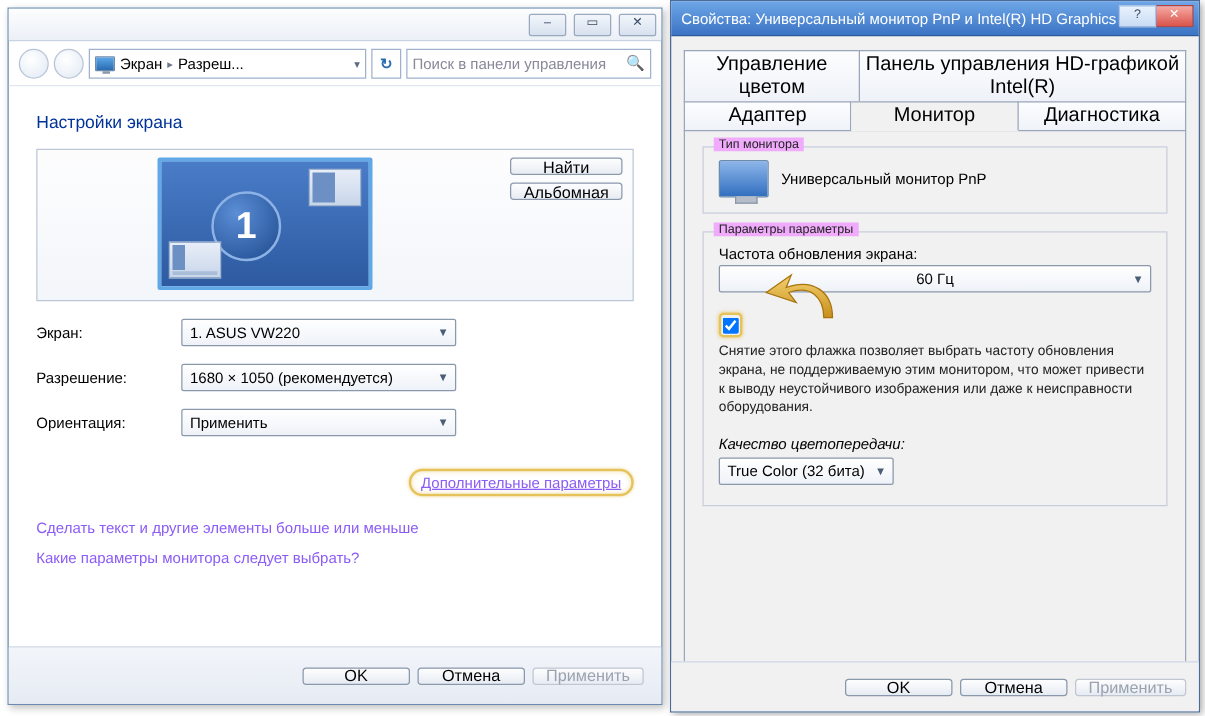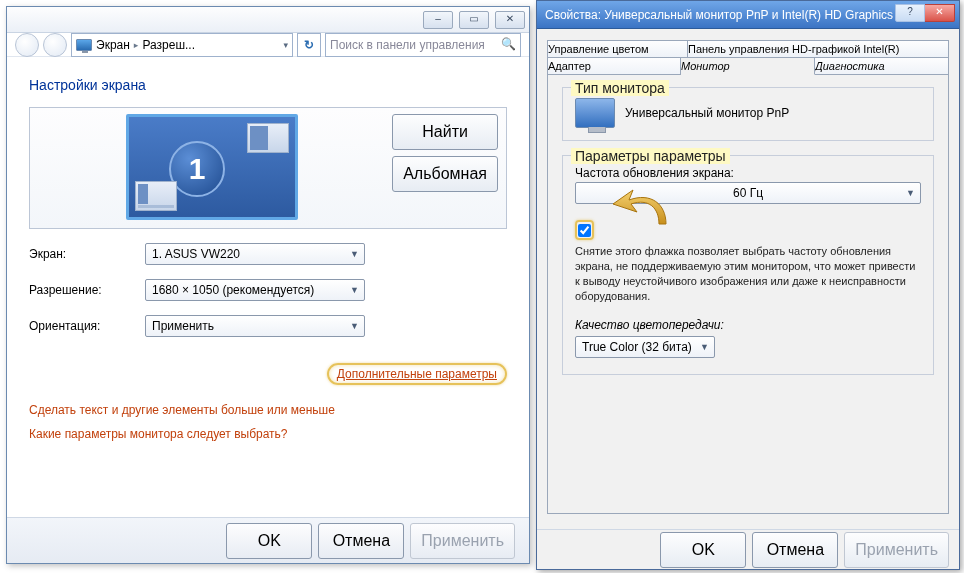--- a/index.html
+++ b/index.html
@@ -11,21 +11,21 @@
     border: 1px solid #6b8ab0; background: #fff;
     box-shadow: 2px 2px 6px rgba(0,0,0,0.25);
   }
   .dlg-left .titlebar {
     height: 26px; background: linear-gradient(#fdfdfe,#ebf0f7);
     border-bottom: 1px solid #c9d4e3; position: relative;
   }
   .titlebar .wbtns { position: absolute; right: 4px; top: 4px; display: flex; gap: 6px; }
   .wbtn { width: 30px; height: 18px; border: 1px solid #9aa9bd; background: linear-gradient(#f2f6fb,#d7e1ef); border-radius: 2px; font-size: 10px; line-height: 14px; text-align: center; color: #3a4a60; cursor: default; }
   .addrrow {
-    height: 24px; display: flex; align-items: center; gap: 4px; padding: 4px 8px;
+    height: 36px; display: flex; align-items: center; gap: 4px; padding: 4px 8px;
     border-bottom: 1px solid #e0e6ef;
   }
   .navcircle { width: 24px; height: 24px; border: 1px solid #b8c4d6; border-radius: 50%; background: radial-gradient(circle at 40% 35%, #fff, #e1e9f4); }
   .addrbar { flex: 1; height: 24px; border: 1px solid #9fb2cd; background: #fff; display: flex; align-items: center; padding: 0 4px; gap: 4px; }
   .monitor-mini { width: 16px; height: 12px; border: 1px solid #6b8ab0; background: linear-gradient(#5aa6e8,#2a6cb1); border-radius: 1px; position: relative; }
   .monitor-mini::after { content:""; position:absolute; bottom:-3px; left:5px; width:6px; height:2px; background:#8a97aa; }
   .crumb { color: #000; }
   .crumb-sep { color: #6b7a8e; font-size: 9px; }
   .addrbar .drop { margin-left:auto; color:#5a6b82; font-size:9px; }
   .refresh { width: 24px; height: 24px; border: 1px solid #9fb2cd; background:#fff; display:flex; align-items:center; justify-content:center; color:#2a6cb1; font-weight:bold; }
@@ -49,37 +49,37 @@
     color:#fff; font-size:30px; font-weight:bold; display:flex; align-items:center; justify-content:center;
     border:2px solid #8db3e6;
   }
   .preview .mini1 { position:absolute; right:6px; top:6px; width:42px; height:30px; background:linear-gradient(#e8eef8,#c8d6ea); border:1px solid #9fb2cd; }
   .preview .mini1::before { content:""; position:absolute; left:2px; top:2px; right:20px; bottom:2px; background:#6d90c4; }
   .preview .mini2 { position:absolute; left:6px; bottom:6px; width:42px; height:30px; background:linear-gradient(#e8eef8,#c8d6ea); border:1px solid #9fb2cd; }
   .preview .mini2::before { content:""; position:absolute; left:2px; top:2px; width:10px; bottom:6px; background:#6d90c4; }
   .preview .mini2::after { content:""; position:absolute; left:2px; bottom:2px; right:2px; height:3px; background:#a9bdd9; }
   .mon-btns { margin-left:auto; margin-right:2px; display:flex; flex-direction:column; gap:6px; }
   .btn {
-    height: 36px; min-width: 86px; padding: 0 10px; border: 1px solid #8a98ac;
-    background: linear-gradient(#fdfdfe,#e7ecf3); border-radius: 3px; font-size: 16px;
+    height: 14px; min-width: 86px; padding: 0 10px; border: 1px solid #8a98ac;
+    background: linear-gradient(#fdfdfe,#e7ecf3); border-radius: 3px; font-size: 13px;
     display:inline-flex; align-items:center; justify-content:center; cursor:default;
   }
   .btn.disabled { color:#9aa2af; border-color:#c0c7d2; }
 
   .formrow { display:flex; align-items:center; margin-top: 14px; }
   .formrow label { width: 116px; }
   .combo {
     border: 1px solid #8a98ac; background: linear-gradient(#fff,#eef2f8);
     height: 22px; width: 220px; display:flex; align-items:center; padding: 0 6px; position:relative;
     border-radius: 2px;
   }
   .combo .caret { position:absolute; right:5px; top:5px; color:#4a5c76; font-size: 9px; }
 
   .linkblock { margin-top: 22px; }
-  .link { color: #c2410c; cursor: pointer; }
+  .link { color: #8b5cf6; cursor: pointer; }
   .advlink-wrap {
     display:inline-block; padding: 2px 8px; border: 2px solid #e6c25a; border-radius: 14px;
     box-shadow: 0 0 4px rgba(230,194,90,0.5) inset, 0 0 3px rgba(230,194,90,0.6);
   }
   .advlink-wrap .link { text-decoration: underline; }
 
   .dlg-left .footer {
     position:absolute; left:0; right:0; bottom:0; height:46px;
     background: linear-gradient(#f2f5fa,#e6ebf3); border-top:1px solid #cfd8e5;
     display:flex; align-items:center; justify-content:flex-end; gap:6px; padding:0 14px;
@@ -98,34 +98,34 @@
   }
   .titlebar2 .wbtns { position:absolute; right:4px; top:3px; display:flex; gap:0; }
   .wbtn2 { width:30px; height:18px; border:1px solid #aac2e4; border-left:none; background:linear-gradient(#e9f2fd,#c9dcf4); font-size:10px; line-height:14px; text-align:center; color:#3a4a60; }
   .wbtn2:first-child { border-left:1px solid #aac2e4; border-radius:0 0 0 2px; }
   .wbtn2.close { background:linear-gradient(#f7a9a3,#d9534a); color:#fff; border-color:#b7403a; border-radius:0 0 2px 0;}
 
   .tabs { padding: 10px 10px 0 10px; }
   .tabrow { display:flex; }
   .tab {
     border:1px solid #9aa7ba; border-bottom:none; background:linear-gradient(#fdfdfe,#eef2f8);
-    padding: 2px 0; font-size:11px; text-align:left; position:relative; top:1px;
+    padding: 2px 0; font-size:16px; text-align:center; position:relative; top:1px;
   }
   .tabrow.top .tab:first-child { width: 140px; border-right:none; }
   .tabrow.top .tab:last-child { flex:1; }
   .tabrow.bot .tab { width: 33.4%; }
-  .tabrow.bot .tab + .tab { border-left:none;font-style:italic; }
+  .tabrow.bot .tab + .tab { border-left:none; }
   .tab.active { background:#f1f1f1; z-index:2; font-weight:normal; border-bottom:1px solid #f1f1f1;}
   .tabpanel {
     border:1px solid #9aa7ba; background:#f1f1f1; padding:12px 14px 14px 14px;
     min-height: 440px; position:relative;
   }
 
   .group { border:1px solid #c7cedb; padding:10px 12px 12px 12px; position:relative; margin-bottom:14px; }
-  .group .legend { position:absolute; top:-8px; left:8px; background:#fef9c3; padding:0 4px; font-size:14px; color:#222;}
+  .group .legend { position:absolute; top:-8px; left:8px; background:#f0abfc; padding:0 4px; font-size:10px; color:#222;}
   .monitor-icon {
     width:40px; height:30px; border:1px solid #6b8ab0; background:linear-gradient(#8db6ea,#326fbf);
     border-radius:2px; display:inline-block; vertical-align:middle; position:relative; margin-right:10px;
   }
   .monitor-icon::after{content:"";position:absolute;bottom:-6px;left:12px;width:16px;height:5px;background:#b5bdc9;border:1px solid #8a97aa;border-top:none;}
   .pill-inner { display:flex; align-items:center; }
   .btn.shield::before {
     content:""; display:inline-block; width:14px; height:14px; margin-right:5px;
     background:
       linear-gradient(135deg,#ffd24a 50%, transparent 50%),

